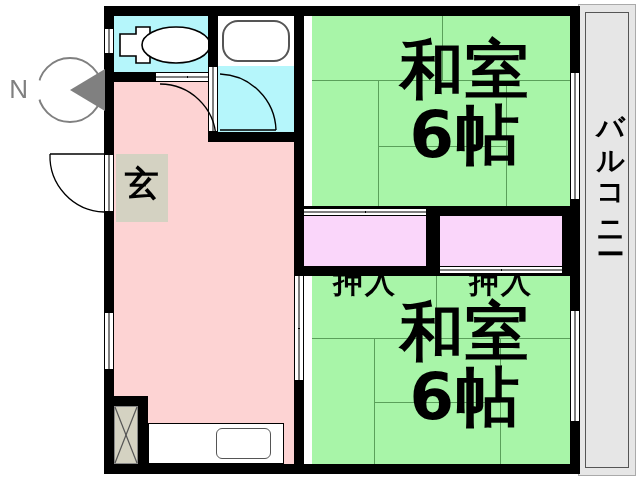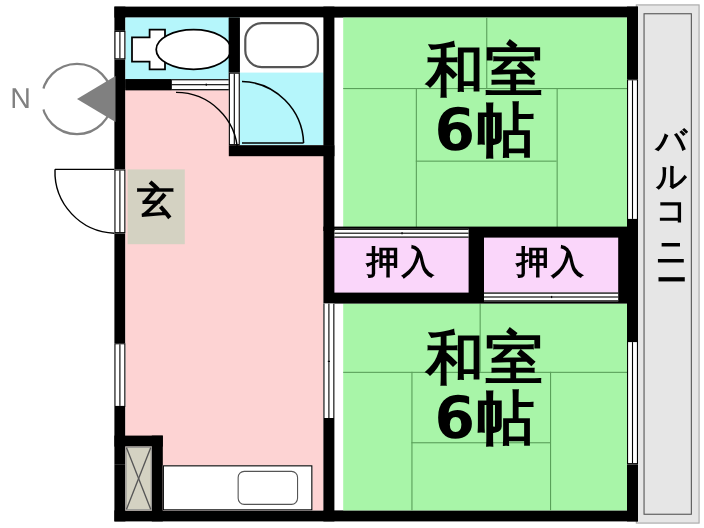--- a/index.html
+++ b/index.html
@@ -105,27 +105,29 @@
   .label {
     position: absolute;
     color: #000;
     font-weight: 700;
     line-height: 1.02;
     text-align: center;
     white-space: pre-line;
     letter-spacing: 0.02em;
   }
   .label-room {
-    font-size: 53px;
+    font-size: 64px;
     font-family: "DejaVu Sans", sans-serif;
+    padding-left: 24px;
   }
   .label-closet {
     font-size: 30px;
     font-family: "DejaVu Sans", sans-serif;
     letter-spacing: 2px;
+    margin-top: 43px;
   }
   .label-genkan {
     font-size: 34px;
     font-family: "DejaVu Sans", sans-serif;
   }
   .label-balcony {
     font-size: 28px;
     font-family: "DejaVu Sans", sans-serif;
     writing-mode: vertical-rl;
     text-orientation: upright;

